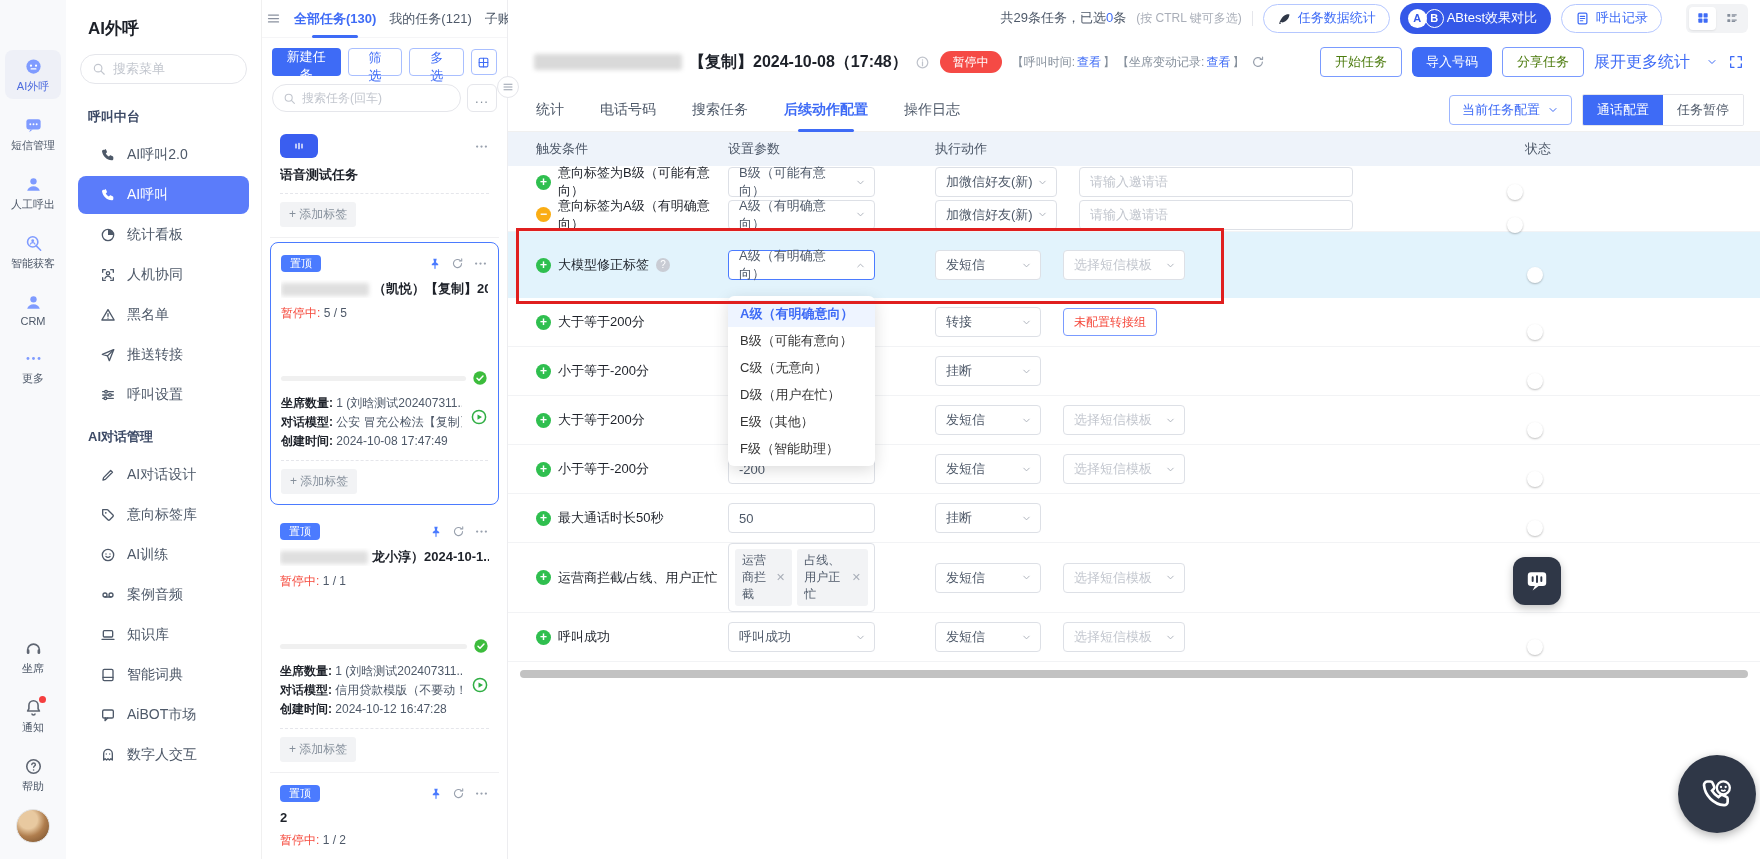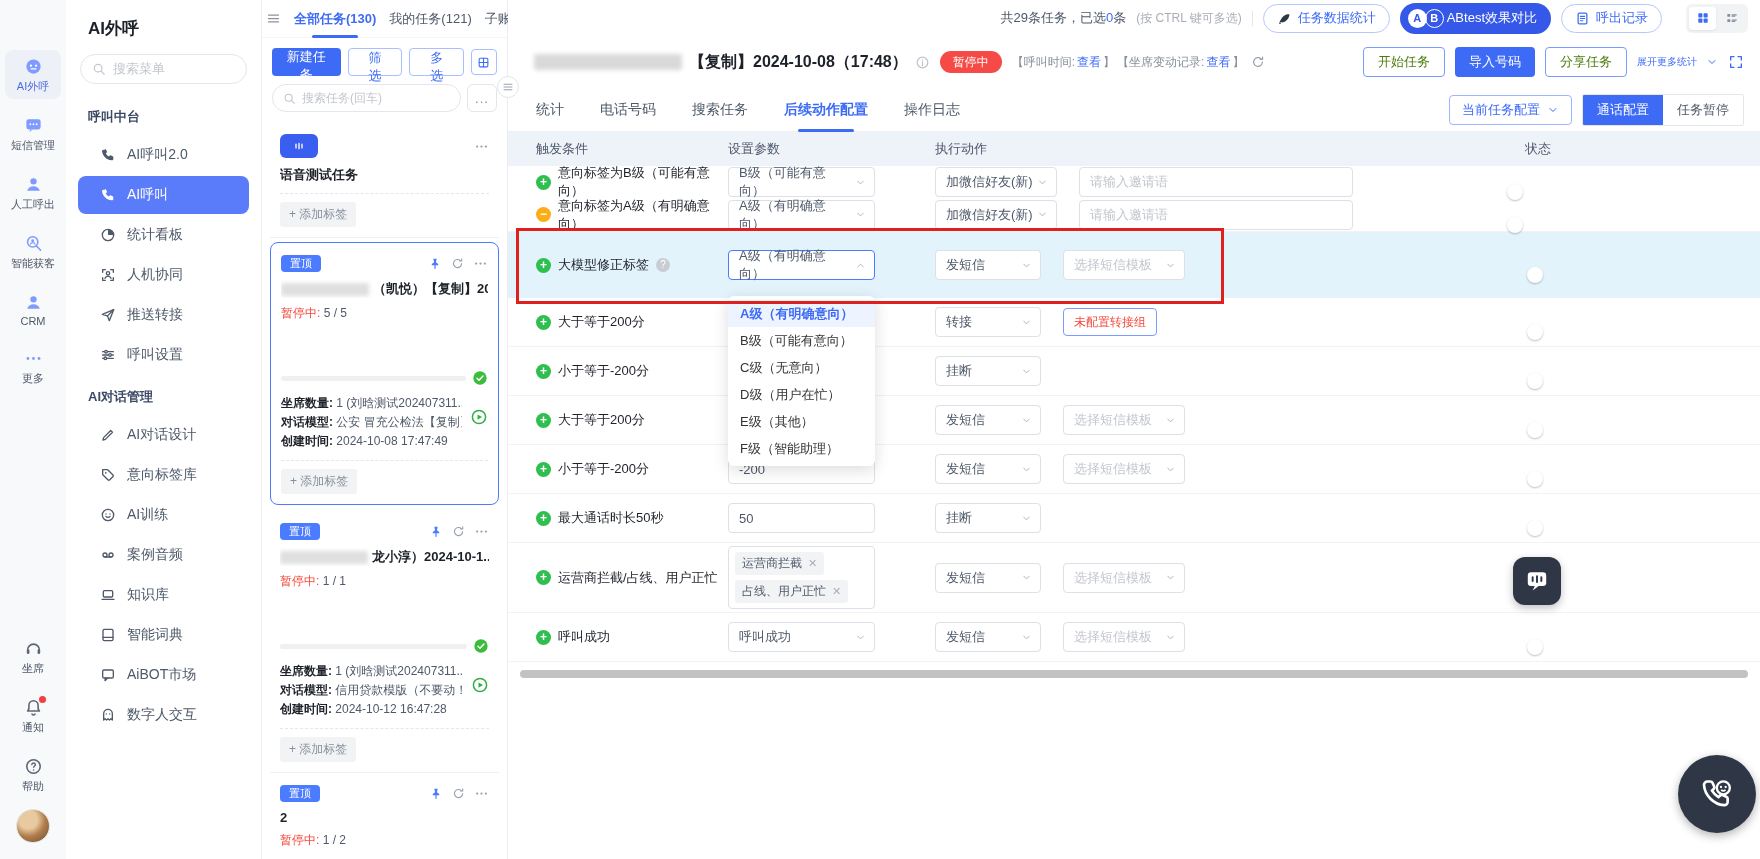--- a/index.html
+++ b/index.html
@@ -89,22 +89,22 @@
   .collapse-fab { position:absolute; left:-11px; top:76px; width:22px; height:22px; border-radius:50%; background:#fff; border:1px solid #e5e6eb; color:#98a0ad; display:flex; align-items:center; justify-content:center; z-index:20; cursor:pointer; }
   .h-title { font-size:16px; font-weight:700; color:#1d2129; display:flex; align-items:center; gap:7px; white-space:nowrap; }
   .blur-lg { display:inline-block; width:148px; height:16px; border-radius:2px; background:#d9d9d9; filter:blur(2px); }
   .info-ic { color:#c0c4cc; }
   .badge-pause { background:#f54a45; color:#fff; font-size:12px; height:22px; padding:0 13px; border-radius:11px; display:flex; align-items:center; flex:none; }
   .h-meta { font-size:12px; color:#86909c; white-space:nowrap; display:flex; align-items:center; gap:2px; }
   .h-meta .lk { color:#3e6bf6; cursor:pointer; }
   .h-right { margin-left:auto; display:flex; align-items:center; gap:10px; flex:none; }
   .btn { height:30px; border-radius:4px; font-size:13px; padding:0 14px; display:flex; align-items:center; cursor:pointer; border:none; white-space:nowrap; }
   .btn.outline { border:1px solid #7a9bff; color:#4d7c0f; background:#fff; }
-  .btn.filled { background:#3e6bf6; color:#fff; }
-  .link-blue { color:#3e6bf6; font-size:10px; display:flex; align-items:center; gap:9px; cursor:pointer; white-space:nowrap; }
+  .btn.filled { background:#3e6bf6; color:#fff;border-radius:6px; }
+  .link-blue { color:#3e6bf6; font-size:16px; display:flex; align-items:center; gap:16px; cursor:pointer; white-space:nowrap; }
   .expand-ic { color:#3e6bf6; cursor:pointer; }
 
   .m-tabs { height:44px; display:flex; align-items:center; gap:36px; padding:0 16px 0 28px; font-size:14px; color:#4e5969; border-bottom:1px solid #f0f0f0; }
   .m-tab { height:44px; display:flex; align-items:center; position:relative; cursor:pointer; white-space:nowrap; }
   .m-tab.active { color:#3e6bf6; font-weight:700; }
   .m-tab.active::after { content:''; position:absolute; bottom:0; left:50%; transform:translateX(-50%); width:56px; height:3px; background:#3e6bf6; border-radius:2px; }
   .m-tabs-right { margin-left:auto; display:flex; align-items:center; gap:10px; }
   .cfg-btn { height:30px; border:1px solid #9db6ff; border-radius:4px; color:#3e6bf6; font-size:13px; display:flex; align-items:center; gap:7px; padding:0 12px; background:#fff; cursor:pointer; white-space:nowrap; }
   .seg { display:flex; border:1px solid #e5e6eb; border-radius:2px; overflow:hidden; font-size:13px; }
   .seg-item { height:30px; padding:0 14px; display:flex; align-items:center; cursor:pointer; background:#fff; color:#4e5969; white-space:nowrap; }
@@ -129,21 +129,21 @@
   .sel { height:30px; background:#fff; border:1px solid #dde0e6; border-radius:4px; display:flex; align-items:center; justify-content:space-between; gap:4px; padding:0 8px 0 10px; font-size:13px; color:#4e5969; cursor:pointer; }
   .sel .caret { color:#a9aeb8; flex:none; }
   .sel.ph { color:#c2c6ce; }
   .sel.open { border-color:#4b7bff; }
   .sw-par { width:147px; } .sw-act { width:106px; } .sw-tpl { width:122px; }
   .inp { height:30px; border:1px solid #dde0e6; border-radius:4px; padding:0 10px; font-size:13px; color:#4e5969; background:#fff; display:flex; align-items:center; cursor:text; }
   .inp.ph { color:#c2c6ce; }
   .iw-invite { width:274px; }
   .iw-par { width:147px; }
   .btn-transfer { height:28px; border:1px solid #7a9bff; border-radius:4px; color:#f5483b; font-size:12px; padding:0 10px; display:flex; align-items:center; background:#fff; cursor:pointer; }
-  .tags-box { width:147px; border:1px solid #dde0e6; border-radius:4px; padding:5px 6px; display:flex; flex-direction:column; gap:5px; background:#fff; }
+  .tags-box { width:147px; border:1px solid #dde0e6; border-radius:4px; padding:5px 6px; display:flex; gap:5px; background:#fff; }
   .tag-chip { background:#f2f3f5; color:#4e5969; font-size:12px; padding:3px 7px; border-radius:3px; display:inline-flex; align-items:center; gap:6px; width:max-content; cursor:pointer; }
   .tag-x { color:#a9aeb8; font-size:11px; }
   .toggle { width:36px; height:20px; border-radius:10px; position:relative; cursor:pointer; flex:none; }
   .toggle.on { background:#4b7bff; }
   .toggle.off { background:#c3c7cf; }
   .knob { position:absolute; top:2px; width:16px; height:16px; border-radius:50%; background:#fff; box-shadow:0 1px 2px rgba(0,0,0,.25); }
   .toggle.on .knob { right:2px; } .toggle.off .knob { left:2px; }
 
   .dropdown { position:absolute; left:220px; width:147px; background:#fff; border-radius:6px; box-shadow:0 4px 16px rgba(0,0,0,.14); padding:4px 0; z-index:40; }
   .dd-opt { height:27px; display:flex; align-items:center; padding:0 12px; font-size:13px; color:#333; cursor:pointer; white-space:nowrap; }
@@ -301,20 +301,30 @@
         </div>
         <div class="sb-item">
           <span class="sic">
             <svg width="16" height="16" viewBox="0 0 24 24">
               <circle cx="12" cy="9.5" r="2.5" fill="none" stroke="currentColor" stroke-width="2"></circle>
               <path d="M7.5 17c.8-2.2 2.5-3.3 4.5-3.3s3.7 1.1 4.5 3.3" fill="none" stroke="currentColor" stroke-width="2" stroke-linecap="round" stroke-linejoin="round"></path>
               <path d="M8 4H4v4M16 4h4v4M20 16v4h-4M4 16v4h4" fill="none" stroke="currentColor" stroke-width="2" stroke-linecap="round" stroke-linejoin="round"></path>
             </svg>
           </span>
                    <span>人机协同</span>
+        </div>
+        <div class="sb-item">
+          <span class="sic">
+            <svg width="16" height="16" viewBox="0 0 24 24">
+              <path d="M12 4L2.8 19.5h18.4z" fill="none" stroke="currentColor" stroke-width="2" stroke-linecap="round" stroke-linejoin="round"></path>
+              <path d="M12 10v4" fill="none" stroke="currentColor" stroke-width="2" stroke-linecap="round" stroke-linejoin="round"></path>
+              <circle cx="12" cy="16.8" r="1" fill="currentColor"></circle>
+            </svg>
+          </span>
+                   <span>黑名单</span>
         </div>
         <div class="sb-item">
           <span class="sic">
             <svg width="16" height="16" viewBox="0 0 24 24">
               <path d="M3.5 11L20.5 4l-6.5 16.5-2.8-7.2z" fill="none" stroke="currentColor" stroke-width="2" stroke-linecap="round" stroke-linejoin="round"></path>
               <path d="M11.2 13.3L20.5 4" fill="none" stroke="currentColor" stroke-width="2" stroke-linecap="round" stroke-linejoin="round"></path>
             </svg>
           </span>
                    <span>推送转接</span>
         </div>

